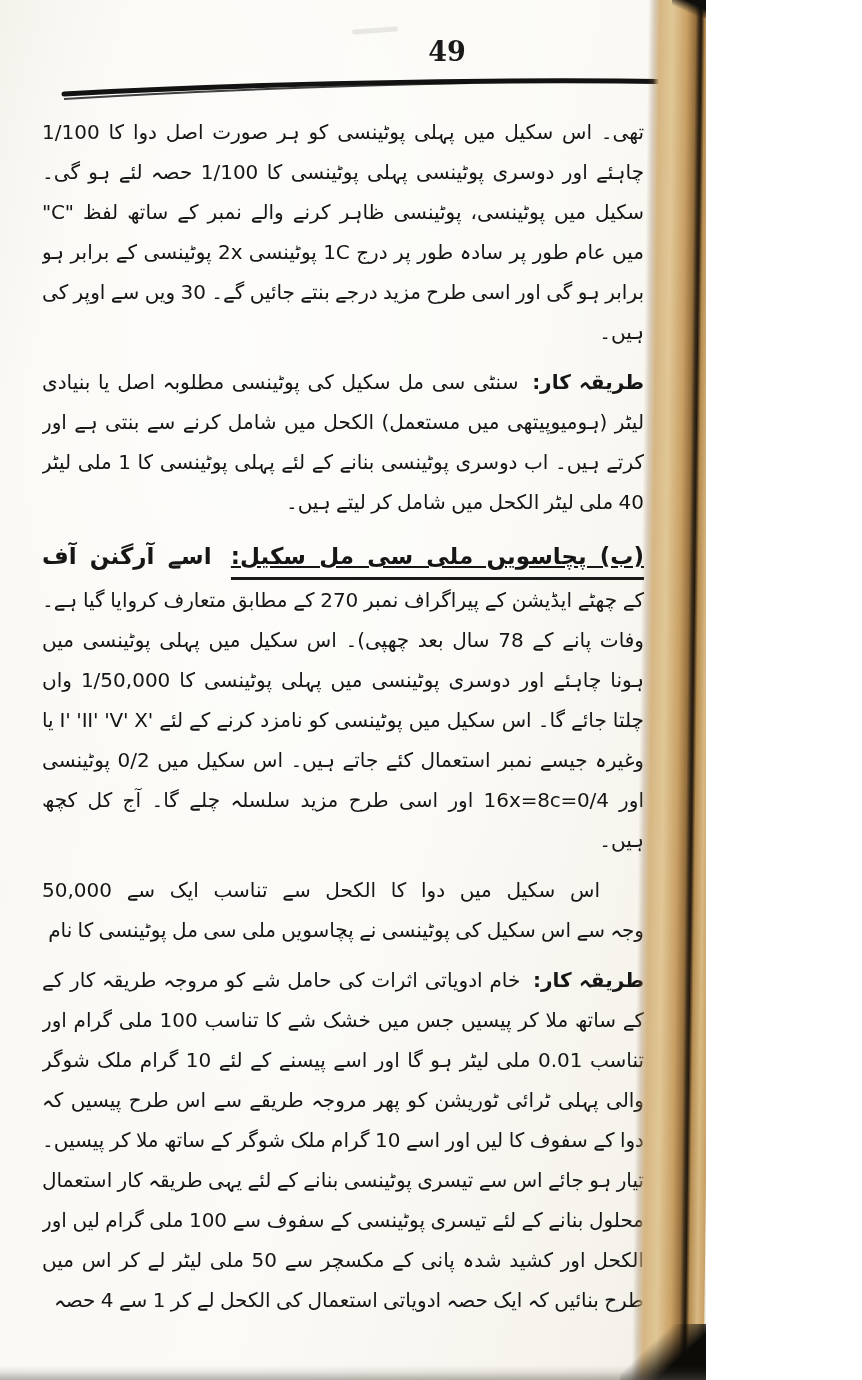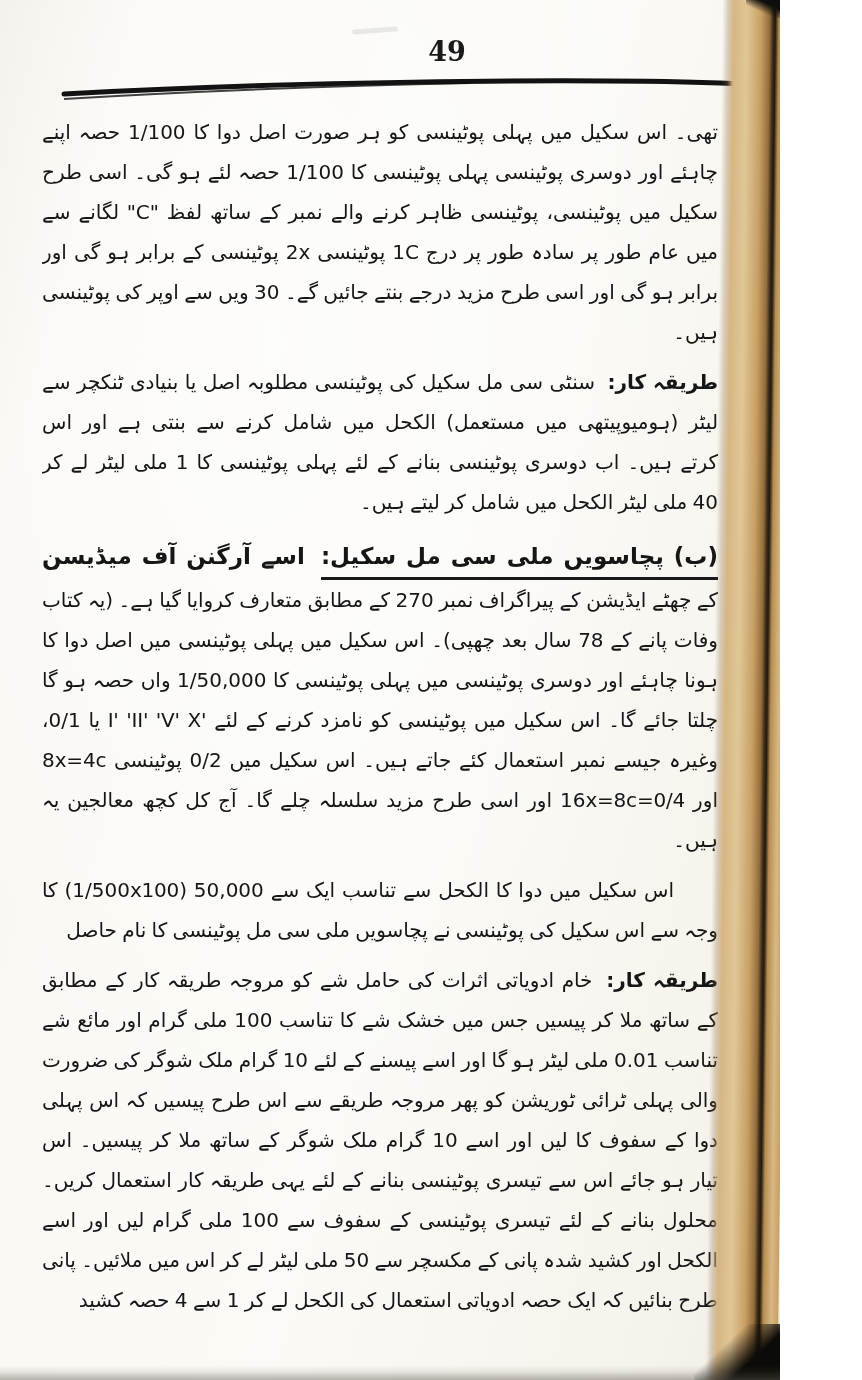--- a/index.html
+++ b/index.html
@@ -1,17 +1,17 @@
 <!DOCTYPE html>
 <html lang="ur"><head>
 <meta charset="utf-8">
 <style>
   html,body{margin:0;padding:0;background:#ffffff;}
   .scan{
-    position:relative;width:780px;height:1380px;overflow:hidden;
+    position:relative;width:706px;height:1380px;overflow:hidden;
     background:
       radial-gradient(ellipse at 35% 25%, rgba(255,255,255,0.6), rgba(255,255,255,0) 60%),
       linear-gradient(105deg,#f1efe7 0%,#faf8f3 12%,#fbfaf6 55%,#f6f3ec 88%,#efece4 100%);
     font-family:"DejaVu Sans",sans-serif;color:#161616;
   }
   .pageno{
     position:absolute;top:36px;left:0;width:862px;text-align:center;
     transform:translateX(16px);
     font-family:"DejaVu Serif",serif;font-weight:bold;font-size:27px;color:#1a1a1a;
   }
@@ -28,21 +28,21 @@
     font-size:20px;height:40px;line-height:40px;overflow:hidden;
     text-align:justify;text-align-last:justify;-moz-text-align-last:justify;
     word-spacing:-1px;letter-spacing:-0.2px;font-weight:500;
   }
   .line.last{text-align:right;text-align-last:right;-moz-text-align-last:right;}
   .line.indent{padding-right:44px;}
   .lead{
     font-weight:bold;border-bottom:2.5px solid #191919;padding-bottom:8px;margin-left:6px;
   }
   .para.section .line:first-child{font-size:23px;font-weight:bold;height:48px;line-height:48px;}
-  .para.section .lead{border-bottom-width:3px;}
+  .para.section .lead{border-bottom-width:3px;text-decoration:underline;}
   
   .edge-band{
     position:absolute;top:-12px;bottom:-12px;right:-6px;width:72px;
     transform:rotate(0.7deg);
     background:linear-gradient(90deg,
       rgba(140,105,60,0) 0%,
       rgba(140,105,60,0.30) 8%,
       #d6b683 16%,
       #e0c796 34%,
       #c89f64 54%,

